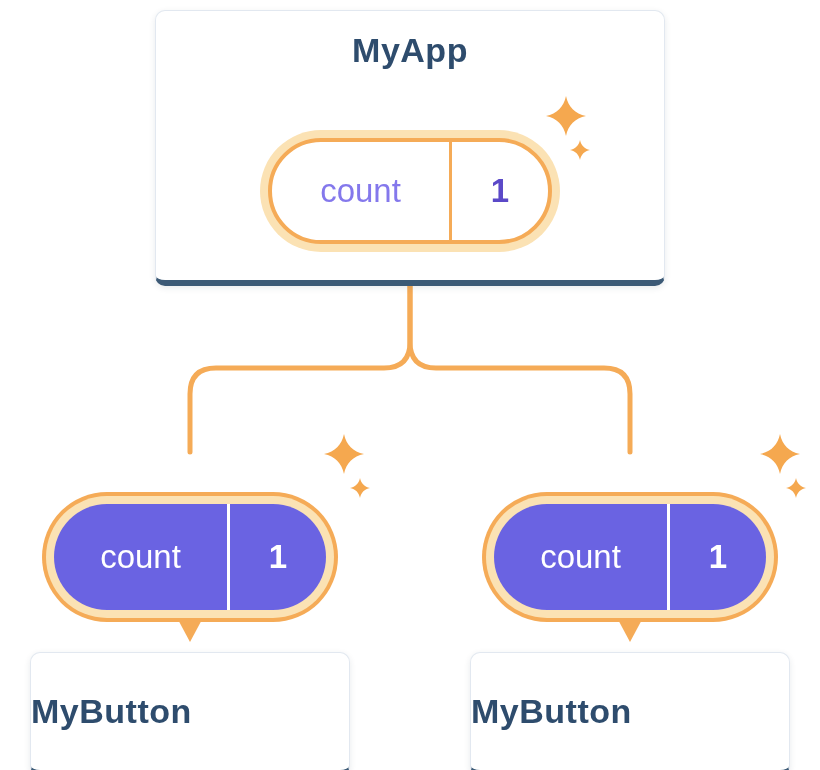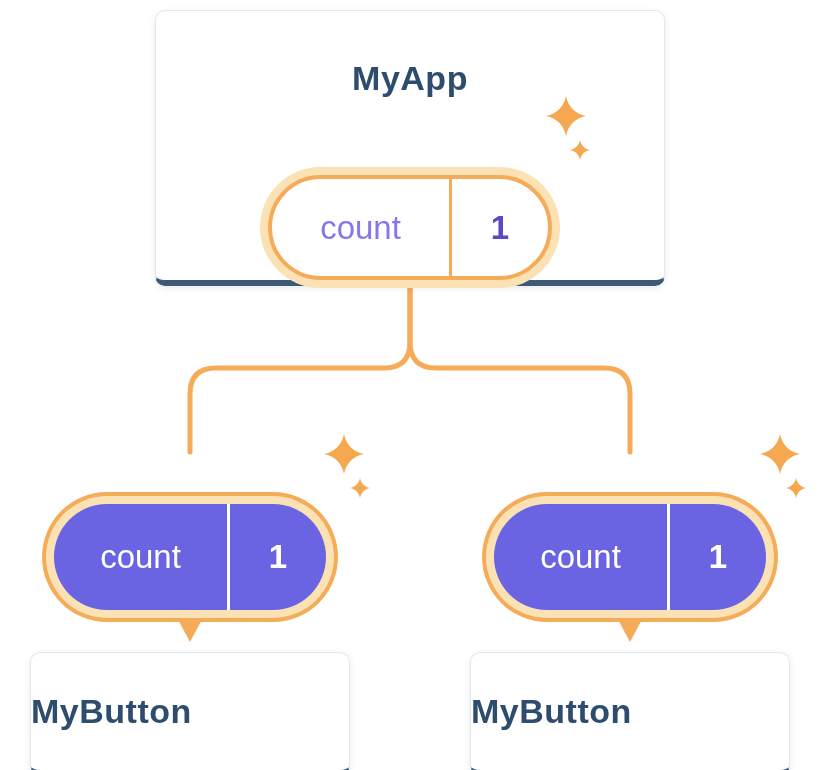--- a/index.html
+++ b/index.html
@@ -12,21 +12,21 @@
   .connector line{stroke:#f5ab57;stroke-width:5;stroke-linecap:round;}
   .connector polygon{fill:#f5ab57;}
   .card{
     position:absolute;background:#ffffff;box-sizing:border-box;
     border:1px solid #e2e8f0;border-bottom:6px solid #3c5a76;border-radius:10px;
     box-shadow:0 2px 6px rgba(30,50,70,.10);
   }
   .root-card{
     left:155px;top:10px;width:510px;height:276px;
     display:flex;flex-direction:column;align-items:center;
-    padding-top:48px;gap:35px;
+    padding-top:20px;gap:26px;
   }
   .button-card{
     width:320px;height:124px;
     display:flex;align-items:center;justify-content:flex-start;
   }
   .node-title{font-size:34px;font-weight:700;color:#2e4c6d;letter-spacing:.5px;}
   .pill{
     display:flex;align-items:stretch;border-radius:999px;
     box-sizing:border-box;overflow:hidden;margin-top:42px;
   }

